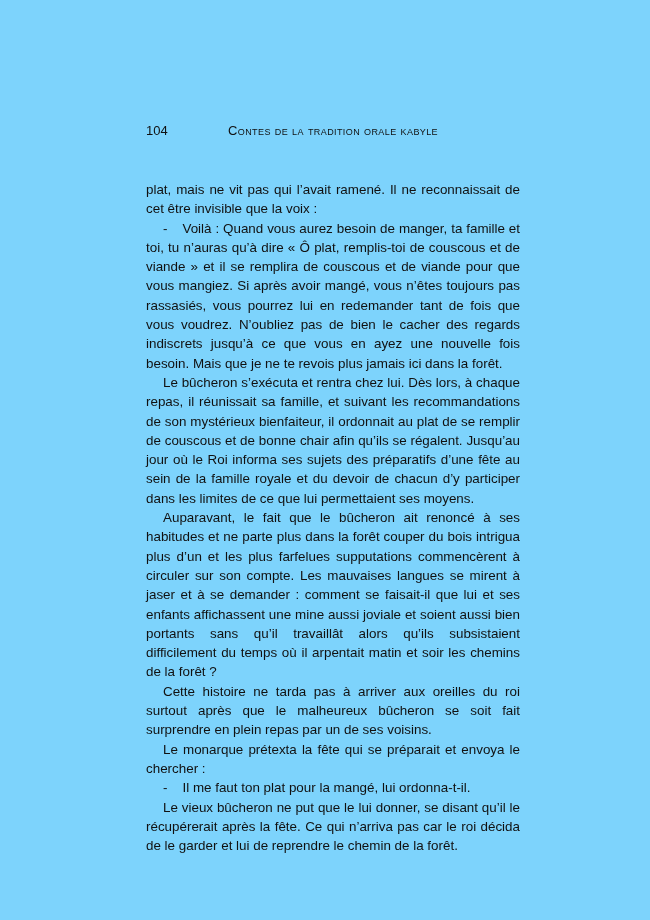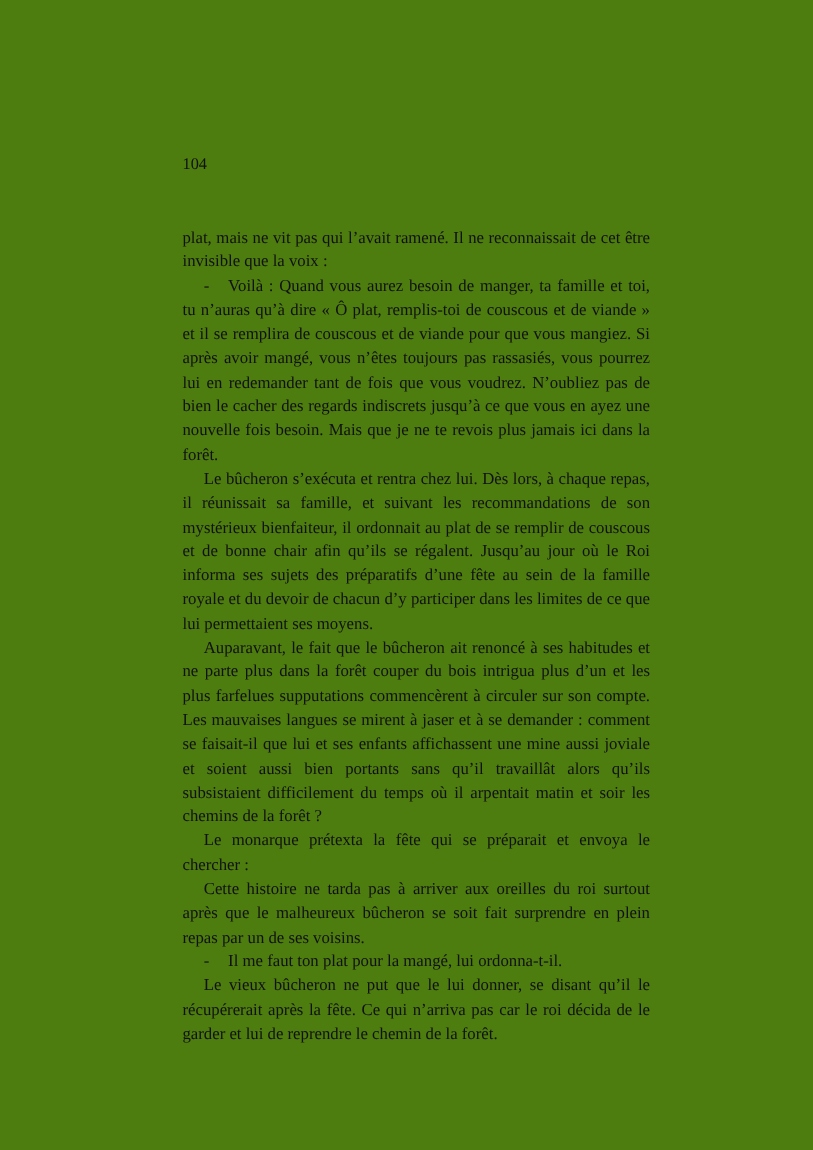--- a/index.html
+++ b/index.html
@@ -4,23 +4,23 @@
 <style>
   html, body {
     margin: 0;
     padding: 0;
     background: #ffffff;
   }
   .page {
     position: relative;
     width: 650px;
     height: 920px;
-    background: #4d7c0f;
+    background: #7dd3fc;
     color: #111111;
-    font-family: Liberation Serif, serif;
+    font-family: Liberation Sans, sans-serif;
     overflow: hidden;
   }
   .running-header {
     position: absolute;
     top: 123px;
     left: 146px;
     width: 374px;
     height: 18px;
     font-size: 13px;
   }
@@ -55,31 +55,32 @@
   .marker {
     margin-right: 15px;
   }
 </style>
 </head>
 <body>
 
 <div class="page">
   <div class="running-header">
     <span class="page-num">104</span>
+    <span class="running-title">Contes de la tradition orale kabyle</span>
   </div>
   <div class="body-text" id="body-container">
   <p><span class="para-text">plat, mais ne vit pas qui l’avait ramené. Il ne reconnaissait de cet être invisible que la voix :</span></p>
 
   <p class="indent"><span class="marker">-</span><span class="para-text">Voilà : Quand vous aurez besoin de manger, ta famille et toi, tu n’auras qu’à dire « Ô plat, remplis-toi de couscous et de viande » et il se remplira de couscous et de viande pour que vous mangiez. Si après avoir mangé, vous n’êtes toujours pas rassasiés, vous pourrez lui en redemander tant de fois que vous voudrez. N’oubliez pas de bien le cacher des regards indiscrets jusqu’à ce que vous en ayez une nouvelle fois besoin. Mais que je ne te revois plus jamais ici dans la forêt.</span></p>
 
   <p class="indent"><span class="para-text">Le bûcheron s’exécuta et rentra chez lui. Dès lors, à chaque repas, il réunissait sa famille, et suivant les recommandations de son mystérieux bienfaiteur, il ordonnait au plat de se remplir de couscous et de bonne chair afin qu’ils se régalent. Jusqu’au jour où le Roi informa ses sujets des préparatifs d’une fête au sein de la famille royale et du devoir de chacun d’y participer dans les limites de ce que lui permettaient ses moyens.</span></p>
 
   <p class="indent"><span class="para-text">Auparavant, le fait que le bûcheron ait renoncé à ses habitudes et ne parte plus dans la forêt couper du bois intrigua plus d’un et les plus farfelues supputations commencèrent à circuler sur son compte. Les mauvaises langues se mirent à jaser et à se demander : comment se faisait-il que lui et ses enfants affichassent une mine aussi joviale et soient aussi bien portants sans qu’il travaillât alors qu’ils subsistaient difficilement du temps où il arpentait matin et soir les chemins de la forêt ?</span></p>
 
+  <p class="indent"><span class="para-text">Cette histoire ne tarda pas à arriver aux oreilles du roi surtout après que le malheureux bûcheron se soit fait surprendre en plein repas par un de ses voisins.</span></p>
+
   <p class="indent"><span class="para-text">Le monarque prétexta la fête qui se préparait et envoya le chercher :</span></p>
-
-  <p class="indent"><span class="para-text">Cette histoire ne tarda pas à arriver aux oreilles du roi surtout après que le malheureux bûcheron se soit fait surprendre en plein repas par un de ses voisins.</span></p>
 
   <p class="indent"><span class="marker">-</span><span class="para-text">Il me faut ton plat pour la mangé, lui ordonna-t-il.</span></p>
 
   <p class="indent"><span class="para-text">Le vieux bûcheron ne put que le lui donner, se disant qu’il le récupérerait après la fête. Ce qui n’arriva pas car le roi décida de le garder et lui de reprendre le chemin de la forêt.</span></p>
 </div>
 </div>
 
 </body></html>

